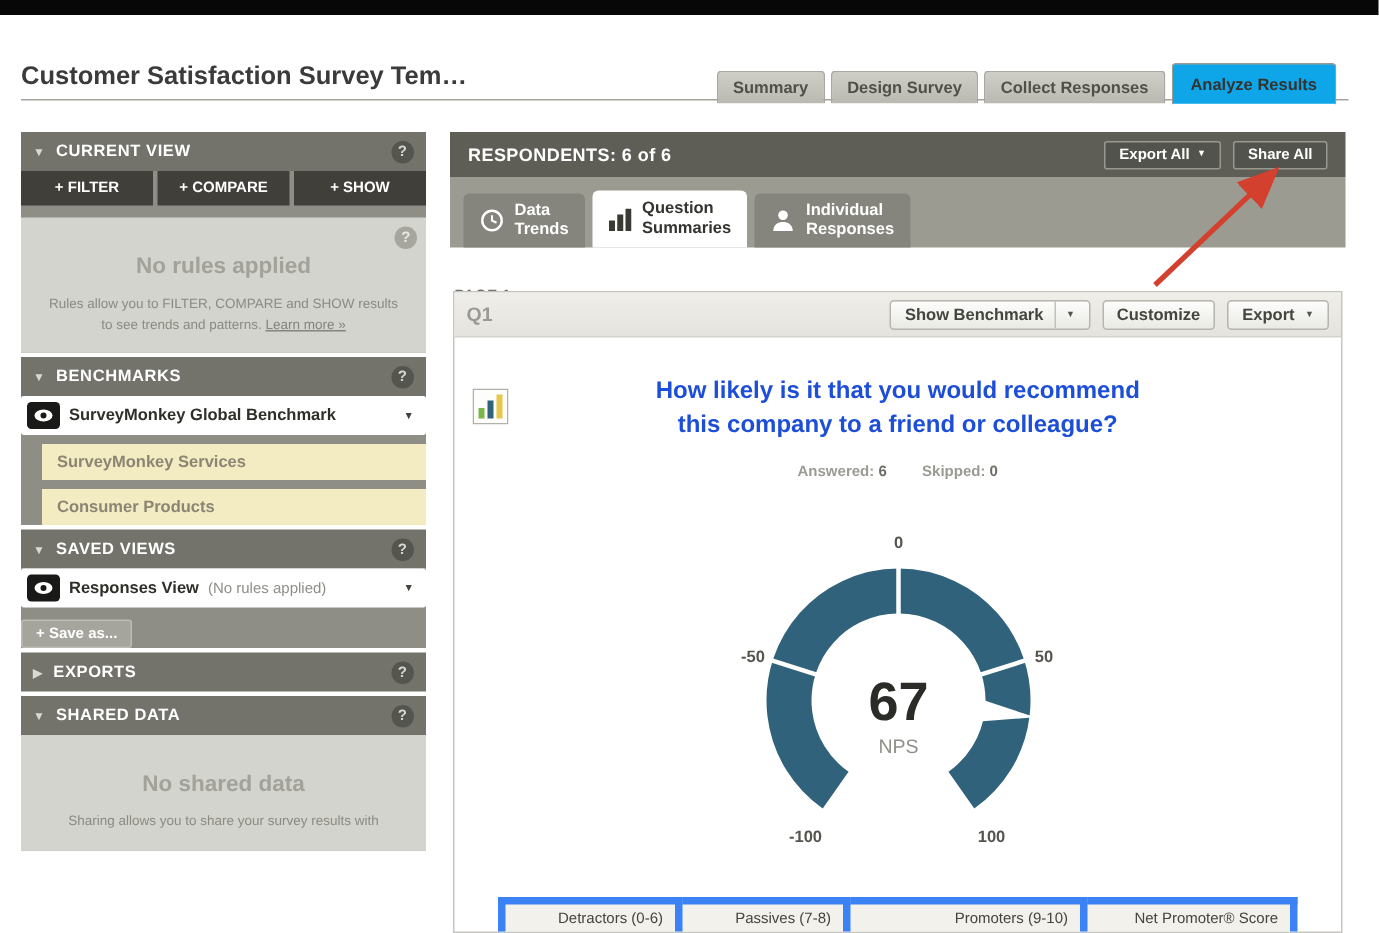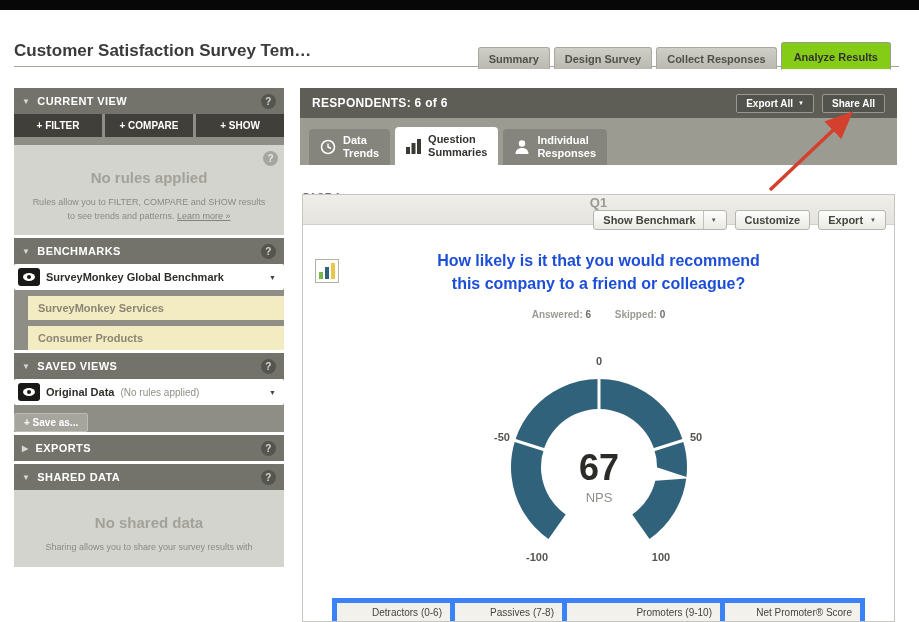--- a/index.html
+++ b/index.html
@@ -19,21 +19,21 @@
 
   .header-line { position:absolute; top:66px; left:14px; right:20px; height:1px; background:#a3a39c; }
 
   .top-tabs { position:absolute; top:42px; right:28px; display:flex; align-items:flex-end; gap:4px; z-index:3; }
   .top-tab {
     background:linear-gradient(#cfcfc8,#b9b9b2); border:1px solid #a8a8a1; border-bottom:none;
     border-radius:3px 3px 0 0; font-size:11px; font-weight:bold; color:#50504a;
     padding:5px 10px 4px; cursor:pointer;
   }
   .top-tab.active {
-    background:#84cc16; color:#33332e; border:1px solid #9a9a93; border-bottom:1px solid #ffffff;
+    background:#0ea5e9; color:#33332e; border:1px solid #9a9a93; border-bottom:1px solid #ffffff;
     padding:8px 12px 6px; margin-bottom:-1px;
   }
 
   
   .sidebar { position:absolute; top:88px; left:14px; width:270px; }
   .side-section { margin-bottom:3px; }
   .side-header {
     height:26px; background:#73736c; color:#fff; font-size:11px; font-weight:bold;
     letter-spacing:0.4px; display:flex; align-items:center; padding:0 8px; cursor:pointer;
   }
@@ -104,21 +104,21 @@
   .a-tab .tab-icon { display:flex; align-items:center; }
 
   .page-label { position:absolute; left:303px; top:176px; font-size:10px; font-weight:bold; color:#72726b; letter-spacing:0.3px;margin-top:16px; }
 
   .q-panel {
     position:absolute; left:302px; top:194px; width:593px; height:428px;
     border:1px solid #c6c5bf; background:#fff; overflow:hidden;
   }
   .q-header {
     height:30px; background:linear-gradient(#efeee8,#e4e3dd); border-bottom:1px solid #d2d1cb;
-    display:flex; align-items:center; padding:0 8px;flex-direction:column;
+    display:flex; align-items:center; padding:0 8px;
   }
   .q-id { font-size:13px; font-weight:bold; color:#9a9a92; }
   .q-buttons { margin-left:auto; display:flex; gap:8px;align-items:flex-end; }
   .light-btn {
     background:linear-gradient(#fdfdfc,#eaeae4); border:1px solid #b7b6ae; border-radius:3px;
     font-size:11px; font-weight:bold; color:#45453f; padding:3px 9px; display:flex;
     align-items:center; gap:7px; cursor:pointer;
   }
   .light-btn .caret { font-size:6px; color:#55554f; }
   .btn-divider { width:1px; align-self:stretch; background:#c2c1b9; margin:-3px 0; }
@@ -206,21 +206,21 @@
     <div class="side-header">
       <span class="tri">▼</span>
       <span>SAVED VIEWS</span>
       <span class="help-circle">?</span>
     </div>
     <div class="side-body">
       <div class="dropdown">
         <span class="eye-badge">
             <span class="eye"></span>
           </span>
-        <span class="dd-label">Original Data</span>
+        <span class="dd-label">Responses View</span>
         <span class="dd-note">(No rules applied)</span>
         <span class="caret">▼</span>
       </div>
       <span class="save-as">+ Save as...</span>
     </div>
   </div>
 
   <div class="side-section">
     <div class="side-header">
       <span class="tri">▶</span>

